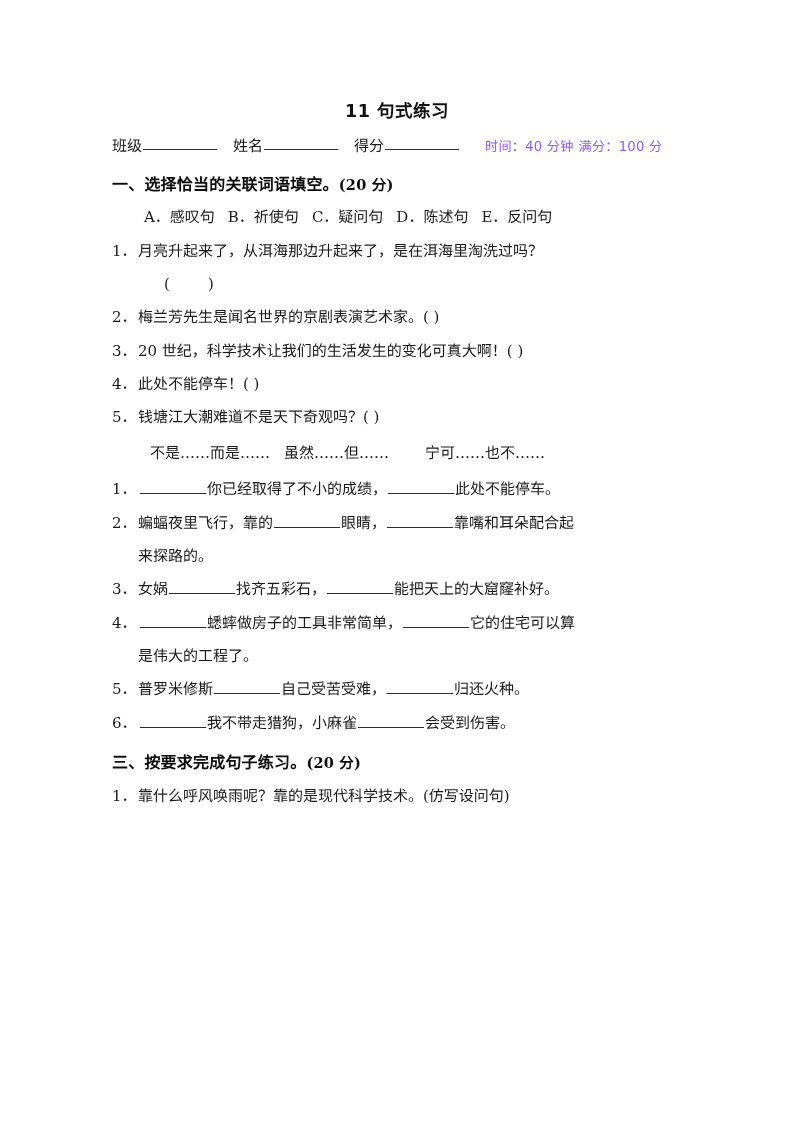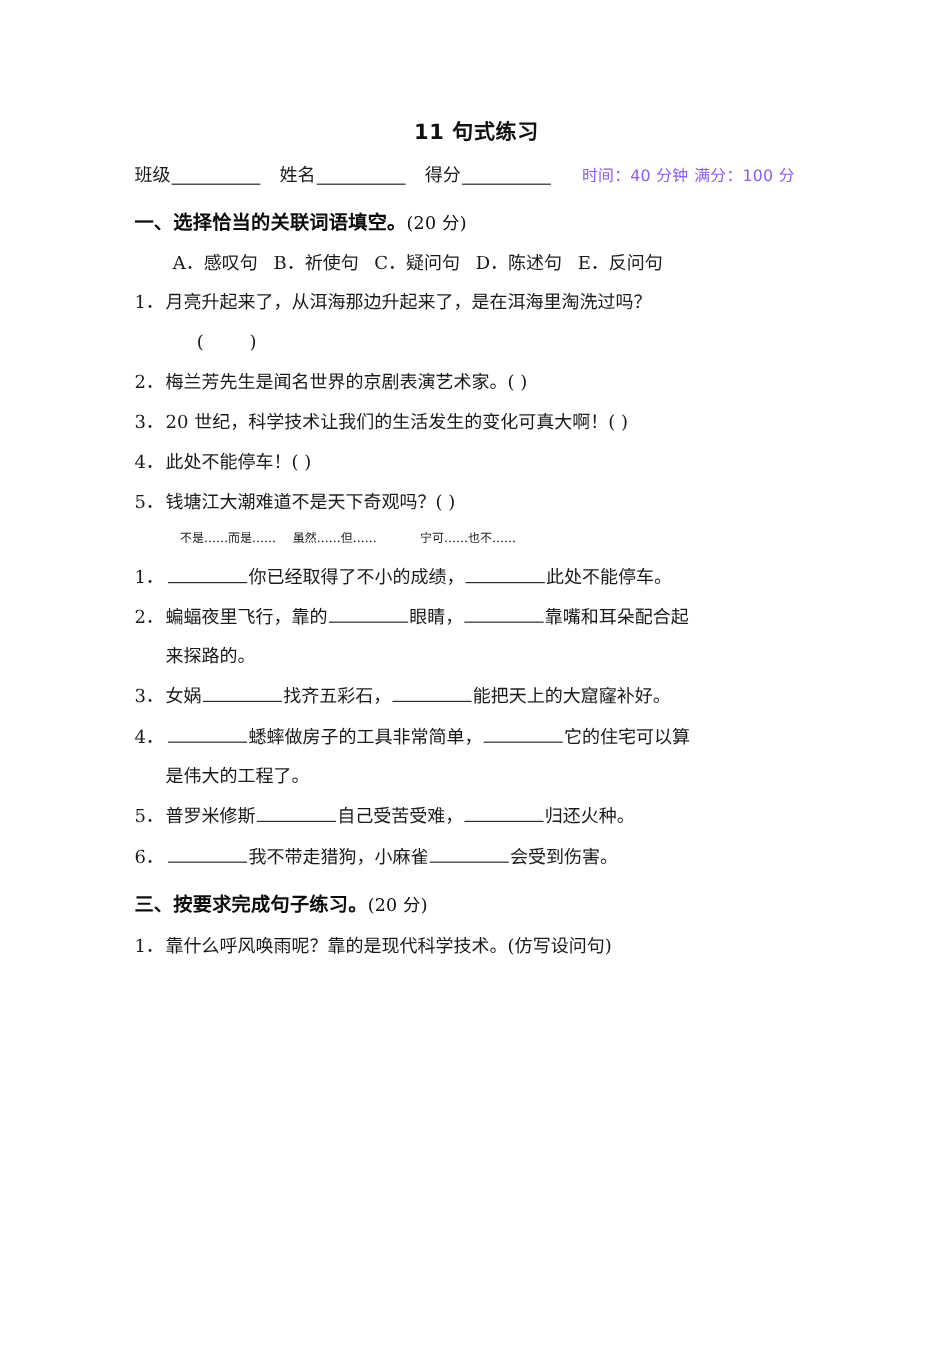--- a/index.html
+++ b/index.html
@@ -48,21 +48,21 @@
   .info-row {
     display: flex;
     align-items: baseline;
     font-size: 15px;
     line-height: 1.5;
     margin-bottom: 14px;
     white-space: nowrap;
   }
   .info-field {
     display: inline-flex;
-    align-items: center;
+    align-items: flex-start;
     margin-right: 16px;
   }
   .info-label {
     font-family: "DejaVu Serif", "Liberation Serif", serif;
     font-size: 15px;
     color: #1a1a1a;
   }
   .info-blank {
     display: inline-block;
     width: 74px;
@@ -84,42 +84,42 @@
     font-family: "DejaVu Sans", "Liberation Sans", sans-serif;
     font-weight: bold;
     font-size: 16px;
     color: #0d0d0d;
     margin: 16px 0 10px 0;
     line-height: 1.45;
     letter-spacing: 0.2px;
   }
   .section-heading .pts {
     font-family: "DejaVu Serif", "Liberation Serif", serif;
-    font-weight: normal;
+    font-weight: bold;
     font-size: 14.5px;
   }
 
   
   .option-bank {
     font-size: 15px;
     line-height: 1.55;
     margin: 0 0 8px 0;
     padding-left: 32px;
     white-space: nowrap;
   }
   .option-bank .opt { margin-right: 13px; }
   .option-bank .opt:last-child { margin-right: 0; }
 
   
   .word-bank {
     padding-left: 38px;
     margin: 4px 0 6px 0;
   }
   .word-bank-row {
-    font-size: 10px;
+    font-size: 15px;
     line-height: 2.0;
     white-space: nowrap;
   }
   .word-bank-row .wb { display: inline-block; }
   .wb-gap-sm { display: inline-block; width: 14px; }
   .wb-gap-lg { display: inline-block; width: 36px; }
 
   
   .q {
     display: flex;

